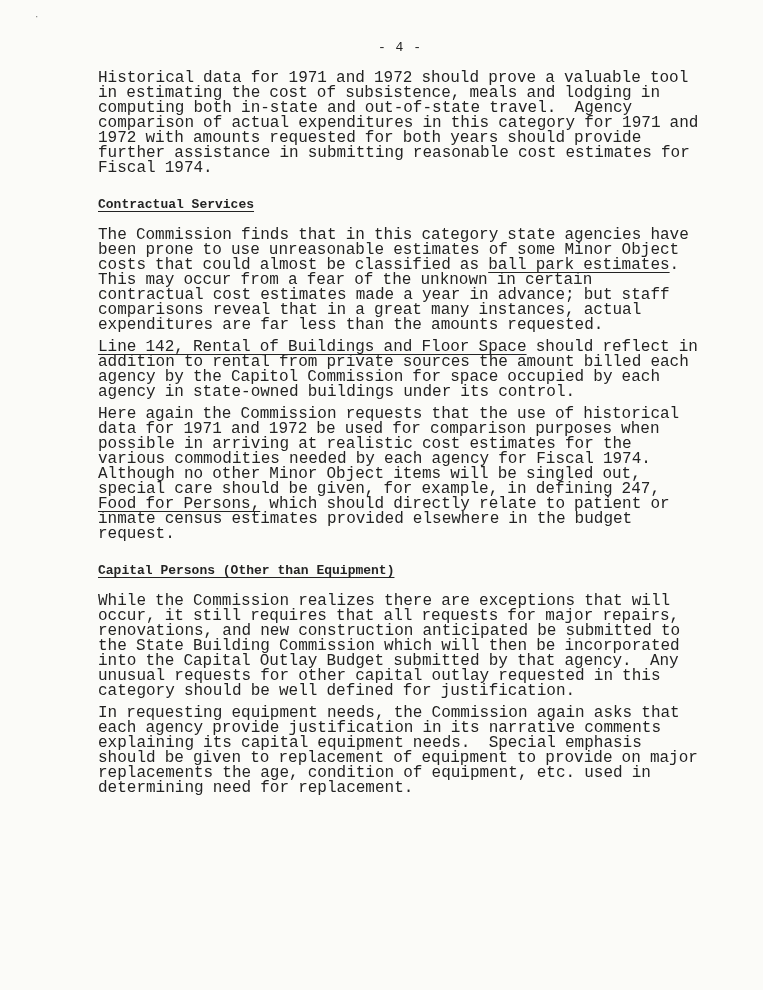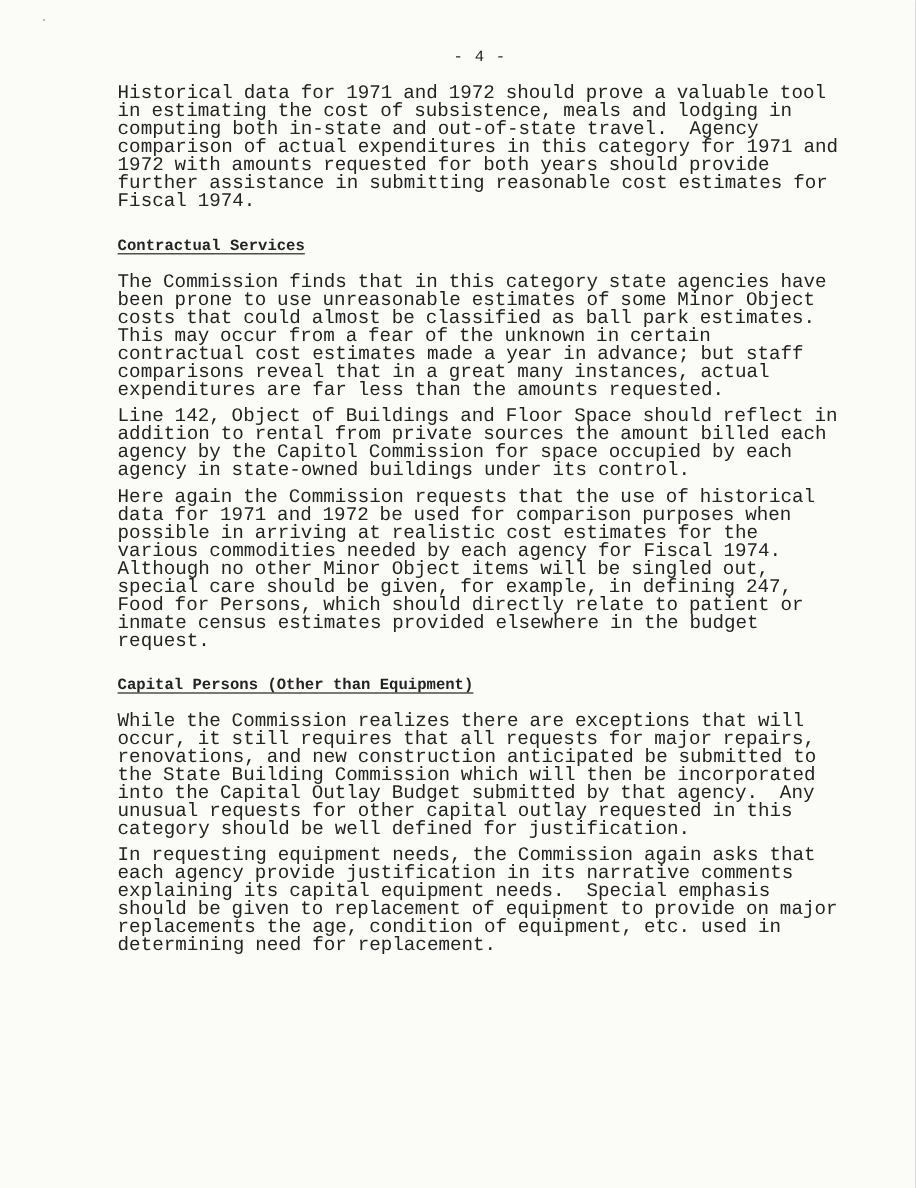--- a/index.html
+++ b/index.html
@@ -40,20 +40,21 @@
     text-underline-offset: 3px;
   }
   .para {
     font-size: 16px;
     line-height: 15px;
     margin: 0 0 7px 0;
     white-space: pre-wrap;
     word-spacing: -0.5px;
   }
   .u {
+    text-decoration: underline;
     text-underline-offset: 3px;
   }
   .doc-section { margin: 0; }
   .scan-mark {
     position: absolute;
     left: 34px;
     top: 12px;
     font-size: 9px;
     color: #7a7a7a;
   }
@@ -68,21 +69,21 @@
 
     <div class="page-number">- 4 -</div>
 
     <section class="doc-section">
       <p class="para"><span class="seg">Historical data for 1971 and 1972 should prove a valuable tool in estimating the cost of subsistence, meals and lodging in computing both in-state and out-of-state travel.  Agency comparison of actual expenditures in this category for 1971 and 1972 with amounts requested for both years should provide further assistance in submitting reasonable cost estimates for Fiscal 1974.</span></p>
     </section>
 
     <section class="doc-section">
       <h2 class="heading">Contractual Services</h2>
       <p class="para"><span class="seg">The Commission finds that in this category state agencies have been prone to use unreasonable estimates of some Minor Object costs that could almost be classified as </span><span class="seg u">ball park estimates</span><span class="seg">.  This may occur from a fear of the unknown in certain contractual cost estimates made a year in advance; but staff comparisons reveal that in a great many instances, actual expenditures are far less than the amounts requested.</span></p>
-      <p class="para"><span class="seg u">Line 142, Object of Buildings and Floor Space</span><span class="seg"> should reflect in addition to rental from private sources the amount billed each agency by the Capitol Commission for space occupied by each agency in state-owned buildings under its control.</span></p>
+      <p class="para"><span class="seg u">Line 142, Rental of Buildings and Floor Space</span><span class="seg"> should reflect in addition to rental from private sources the amount billed each agency by the Capitol Commission for space occupied by each agency in state-owned buildings under its control.</span></p>
     </section>
 
     <section class="doc-section">
       <p class="para"><span class="seg">Here again the Commission requests that the use of historical data for 1971 and 1972 be used for comparison purposes when possible in arriving at realistic cost estimates for the various commodities needed by each agency for Fiscal 1974.  Although no other Minor Object items will be singled out, special care should be given, for example, in defining 247, </span><span class="seg u">Food for Persons,</span><span class="seg"> which should directly relate to patient or inmate census estimates provided elsewhere in the budget request.</span></p>
     </section>
 
     <section class="doc-section">
       <h2 class="heading">Capital Persons (Other than Equipment)</h2>
       <p class="para"><span class="seg">While the Commission realizes there are exceptions that will occur, it still requires that all requests for major repairs, renovations, and new construction anticipated be submitted to the State Building Commission which will then be incorporated into the Capital Outlay Budget submitted by that agency.  Any unusual requests for other capital outlay requested in this category should be well defined for justification.</span></p>
     </section>

